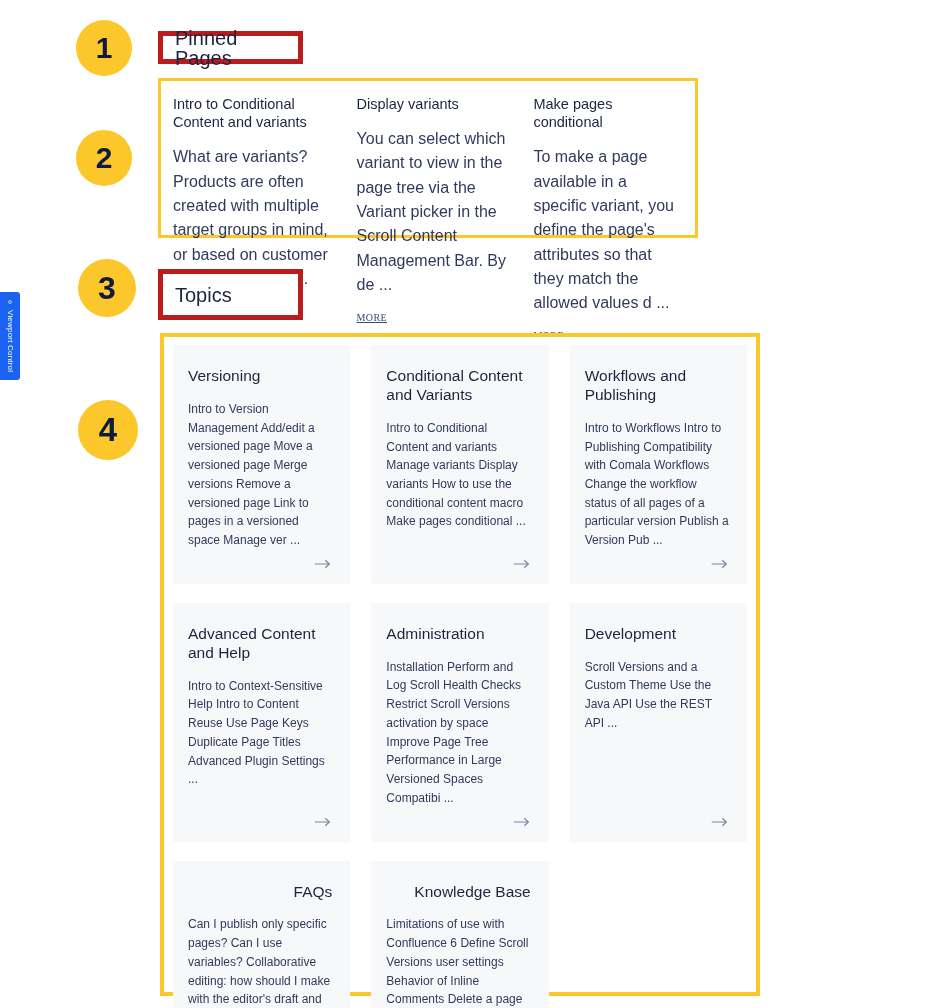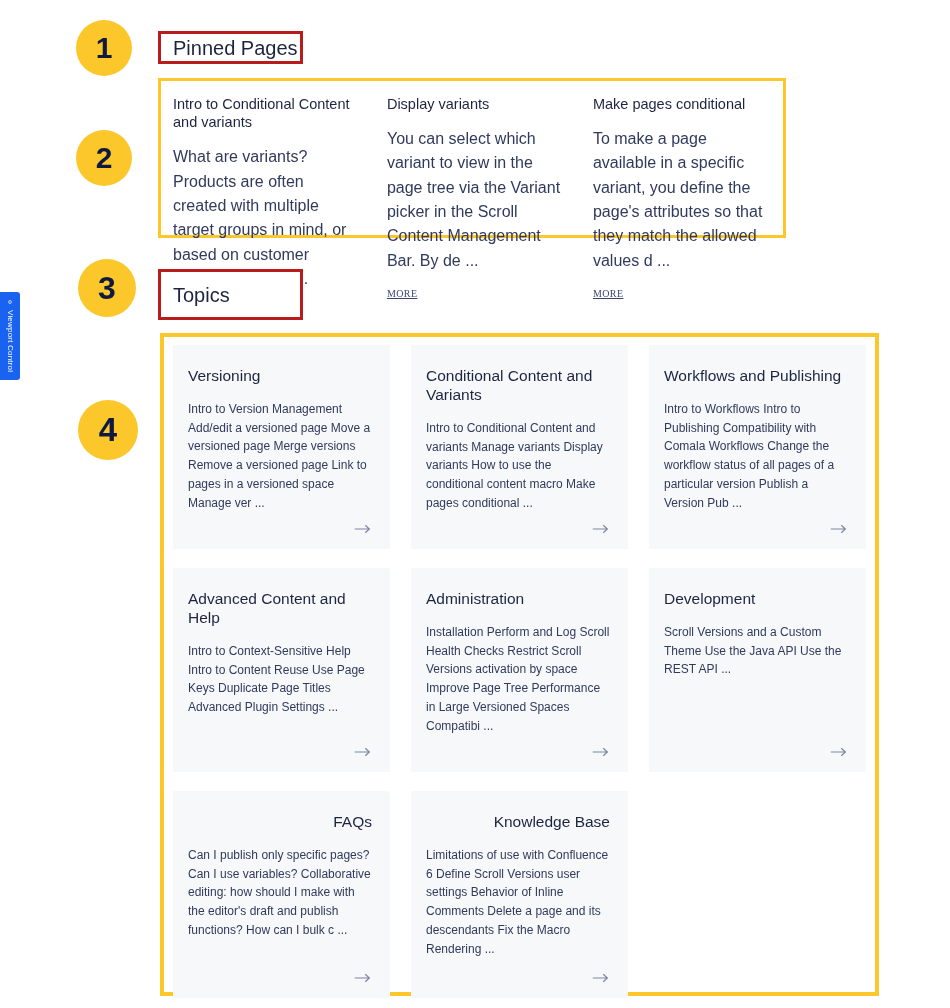--- a/index.html
+++ b/index.html
@@ -61,41 +61,41 @@
     font-family: "Liberation Sans", sans-serif;
   }
   #badge-1 { left: 76px;  top: 20px;  width: 56px; height: 56px; font-size: 30px; }
   #badge-2 { left: 76px;  top: 130px; width: 56px; height: 56px; font-size: 30px; }
   #badge-3 { left: 78px;  top: 259px; width: 58px; height: 58px; font-size: 32px; }
   #badge-4 { left: 78px;  top: 400px; width: 60px; height: 60px; font-size: 33px; }
 
   
   .section-title-box {
     position: absolute;
-    border: 3px solid #b91c1c;
+    border: 5px solid #b91c1c;
     background: #ffffff;
     box-sizing: border-box;
     display: flex;
     align-items: center;
     padding-left: 12px;
   }
   .section-title-box .stitle {
     font-size: 20px;
     color: #1d2440;
     line-height: 1;
   }
   #pinned-title-box { left: 158px; top: 31px;  width: 145px; height: 33px; }
   #topics-title-box { left: 158px; top: 269px; width: 145px; height: 51px; }
 
   
   #pinned-container {
     position: absolute;
     left: 158px;
     top: 78px;
-    width: 628px;
+    width: 540px;
     height: 160px;
     border: 3px solid #fbc72b;
     background: #ffffff;
     box-sizing: border-box;
     display: flex;
     padding: 14px 0 0 0;
   }
   .pinned-card {
     box-sizing: border-box;
     padding: 0 14px 0 12px;
@@ -123,21 +123,21 @@
     display: inline-block;
     cursor: pointer;
     font-family: Liberation Serif, serif;
   }
 
   
   #topics-container {
     position: absolute;
     left: 160px;
     top: 333px;
-    width: 719px;
+    width: 600px;
     height: 663px;
     border: 4px solid #fbc72b;
     background: #ffffff;
     box-sizing: border-box;
     padding: 8px 9px 9px 9px;
   }
   #topics-grid {
     display: grid;
     grid-template-columns: repeat(3, 1fr);
     column-gap: 21px;

